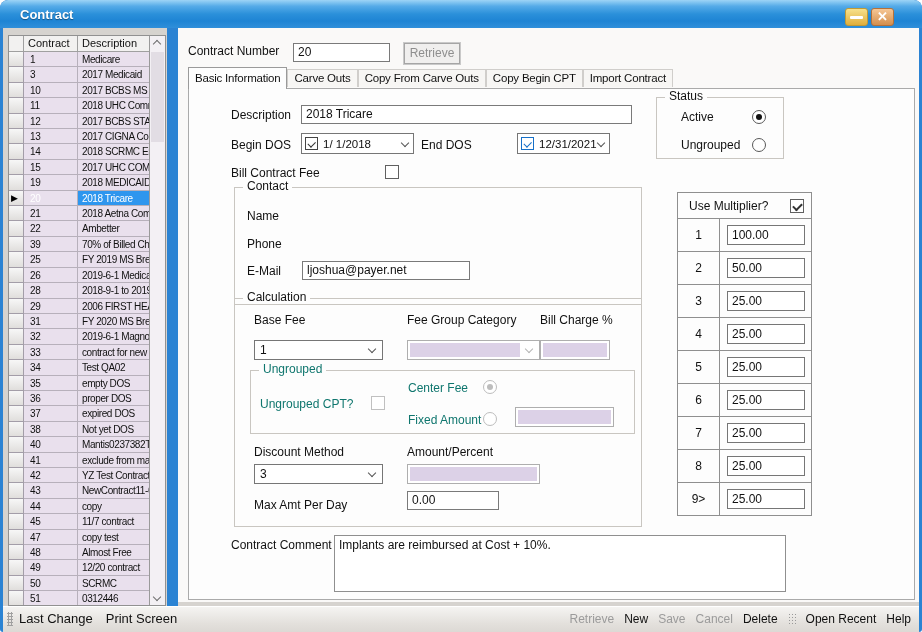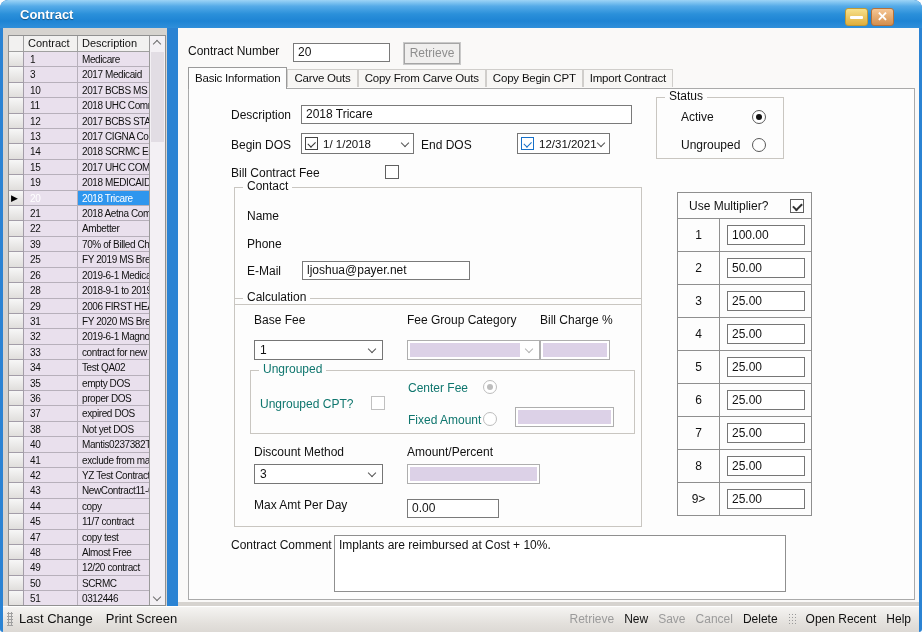--- a/index.html
+++ b/index.html
@@ -102,21 +102,21 @@
 #centerfee-label{left:157px;top:11px}
 #centerfee-radio{left:232px;top:9px}
 #fixedamt-label{left:157px;top:43px}
 #fixedamt-radio{left:232px;top:41px}
 #fixedamt-field{left:264px;top:36px;width:99px;height:20px}
 #discount-label{left:19px;top:147px}
 #discount-combo{left:19px;top:165px;width:129px}
 #amount-label{left:172px;top:147px}
 #amount-field{left:172px;top:165px;width:133px;height:20px}
 #max-label{left:19px;top:200px}
-#max-field{left:172px;top:200px;width:92px}
+#max-field{left:172px;top:192px;width:92px}
 #mult{position:absolute;left:488px;top:103px;width:121px}
 #mult-header{position:relative;width:135px;height:27px;border:1px solid #8f8f8f;background:#fdfdfd}
 #mult-header .mh-label{position:absolute;left:11px;top:6px}
 #mult-header .cb{right:7px;top:6px}
 .mrow{position:relative;width:135px;height:34px;border:1px solid #8f8f8f;margin-top:-1px;background:#fdfdfd}
 .mnum{position:absolute;left:0;top:0;width:42px;height:100%;border-right:1px solid #8f8f8f;text-align:center;line-height:32px}
 .minp{position:absolute;left:49px;top:6px;width:78px;height:20px;border:1px solid #767676;background:#fff;padding-left:4px;line-height:18px}
 #comment-label{left:42px;top:450px}
 #comment-box{position:absolute;left:145px;top:446px;width:452px;height:57px;border:1px solid #8f8f8f;background:#fff;padding:2px 4px;line-height:14px}
 #statusbar{position:absolute;left:3px;top:606px;width:916px;height:38px;background:linear-gradient(#f5f4f2 0%,#e3e0dc 45%,#d2cec9 100%);border-top:1px solid #fff}

